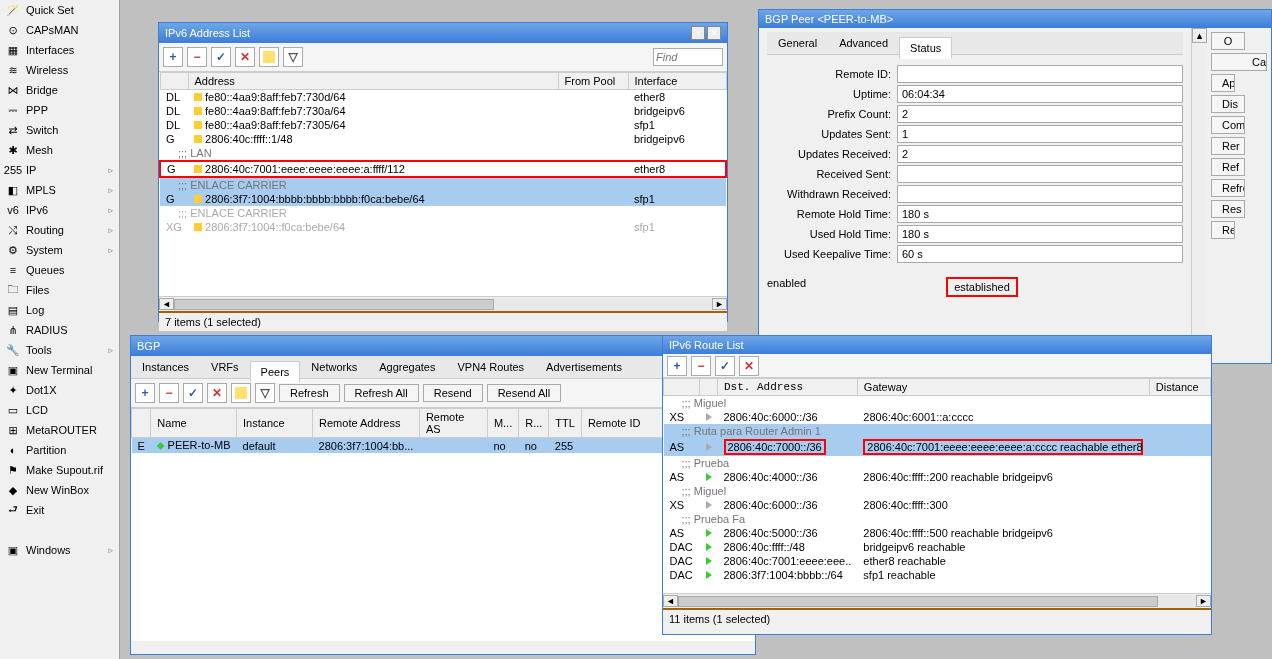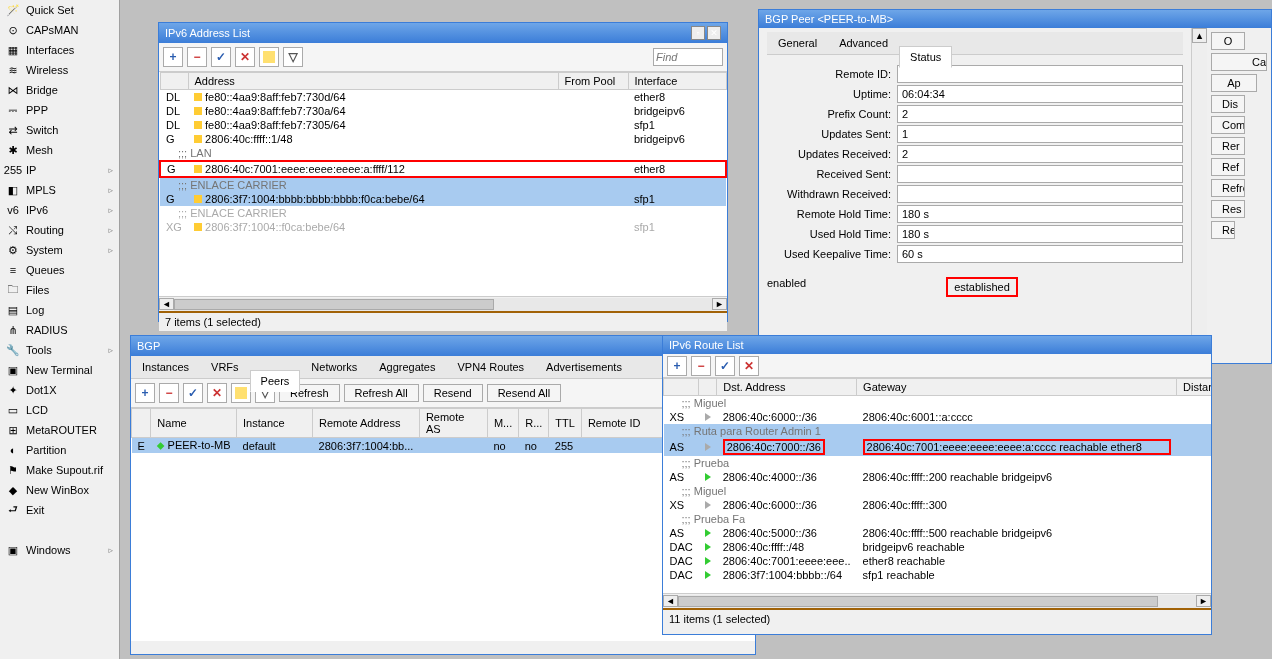--- a/index.html
+++ b/index.html
@@ -18,21 +18,21 @@
 .table{width:100%;border-collapse:collapse;background:#fff;}
 .table th{text-align:left;padding:2px 6px;background:#f0f0f0;border:1px solid #ccc;font-weight:normal;}
 .table td{padding:1px 6px;border-bottom:0;white-space:nowrap;}
 .table tr.sel{background:#a8cbf0;}
 .table tr.comment td{color:#757575;font-style:normal;padding-left:18px;}
 .table tr.disabled td{color:#aaa;}
 .scroll-container{overflow:auto;background:#fff;}
 .statusbar{padding:3px 6px;background:#f0f0f0;border-top:2px solid #a16207;}
 .tabs{display:flex;background:#e8e8e8;border-bottom:1px solid #ccc;}
 .tab{padding:4px 10px;cursor:pointer;border:1px solid transparent;}
-.tab.active{background:#fff;border:1px solid #ccc;border-bottom:1px solid #fff;position:relative;top:14px;}
+.tab.active{background:#fff;border:1px solid #ccc;border-bottom:1px solid #fff;position:relative;top:5px;}
 .form-row{display:flex;align-items:center;margin:2px 0;}
 .form-row label{width:130px;text-align:right;padding-right:6px;}
 .form-row .val{flex:1;background:#fff;border:1px solid #aaa;padding:2px 4px;min-height:18px;}
 .side-btns{display:flex;flex-direction:column;gap:3px;padding:4px;}
 .redbox{border:2px solid red;}
 .find-box{margin-left:auto;width:70px;padding:2px;border:1px solid #aaa;color:#aaa;font-style:italic;}
 .hscroll{display:flex;align-items:center;background:#f0f0f0;border-top:1px solid #ccc;height:15px;}
 .hscroll .arr{width:15px;text-align:center;border:1px solid #aaa;background:#eee;cursor:pointer;font-size:9px;}
 .hscroll .track{flex:1;background:#e8e8e8;height:13px;position:relative;}
 .hscroll .thumb{position:absolute;height:11px;top:1px;background:#ccc;border:1px solid #aaa;}
@@ -388,21 +388,21 @@
       </div>
     </div>
     <div style="width:16px;background:#eee;border-left:1px solid #ccc;display:flex;flex-direction:column;">
       <div style="text-align:center;border:1px solid #aaa;background:#eee;">▴</div>
       <div style="flex:1;"></div>
       <div style="text-align:center;border:1px solid #aaa;background:#eee;">▾</div>
     </div>
     <div class="side-btns" id="peer-btns">
         <button class="btn" style="width: 34px; overflow: hidden; white-space: nowrap;">O</button>
         <button class="btn" style="width: 56px; overflow: hidden; white-space: nowrap; padding-left: 40px;">Can</button>
-        <button class="btn" style="width: 46px; overflow: hidden; white-space: nowrap;">Ap</button>
+        <button class="btn" style="width: 24px; overflow: hidden; white-space: nowrap;">Ap</button>
         <button class="btn" style="width: 34px; overflow: hidden; white-space: nowrap;">Dis</button>
         <button class="btn" style="width: 34px; overflow: hidden; white-space: nowrap;">Com</button>
         <button class="btn" style="width: 34px; overflow: hidden; white-space: nowrap;">Rer</button>
         <button class="btn" style="width: 34px; overflow: hidden; white-space: nowrap;">Ref</button>
         <button class="btn" style="width: 34px; overflow: hidden; white-space: nowrap;">Refre</button>
         <button class="btn" style="width: 34px; overflow: hidden; white-space: nowrap;">Res</button>
         <button class="btn" style="width: 24px; overflow: hidden; white-space: nowrap;">Rese</button>
       </div>
   </div>
 </div>
@@ -416,21 +416,21 @@
     <div class="tbutton ico-minus">−</div>
     <div class="tbutton ico-check">✓</div>
     <div class="tbutton ico-x">✕</div>
   </div>
   <div class="scroll-container" style="height:215px;">
     <table class="table">
       <thead>
           <tr id="rt-head">
             <th style="width: 36px;"></th>
             <th style="width: 14px;"></th>
-            <th style="width: 130px;">Dst. Address</th>
+            <th style="width: 130px; font-family: Liberation Mono, monospace;">Dst. Address</th>
             <th style="width: 290px; margin-top: 48px;">Gateway</th>
             <th>Distance</th>
           </tr>
         </thead>
       <tbody id="rt-body">
           <tr class="comment">
             <td colspan="5">;;; Miguel</td>
           </tr>
           <tr>
             <td>XS</td>
@@ -439,21 +439,21 @@
             <td>2806:40c:6001::a:cccc</td>
             <td></td>
           </tr>
           <tr class="sel comment">
             <td colspan="5">;;; Ruta para Router Admin 1</td>
           </tr>
           <tr class="sel">
             <td>AS</td>
             <td><span class="tri gray"></span></td>
             <td><span class="redbox" style="padding:0 2px;display:inline-block;">2806:40c:7000::/36</span></td>
-            <td><span class="redbox" style="padding:0 2px;display:inline-block;width:308px;">2806:40c:7001:eeee:eeee:eeee:a:cccc reachable ether8</span></td>
+            <td><span class="redbox" style="padding:0 2px;display:inline-block;width:280px;">2806:40c:7001:eeee:eeee:eeee:a:cccc reachable ether8</span></td>
             <td></td>
           </tr>
           <tr class="comment">
             <td colspan="5">;;; Prueba</td>
           </tr>
           <tr>
             <td>AS</td>
             <td><span class="tri "></span></td>
             <td>2806:40c:4000::/36</td>
             <td>2806:40c:ffff::200 reachable bridgeipv6</td>

